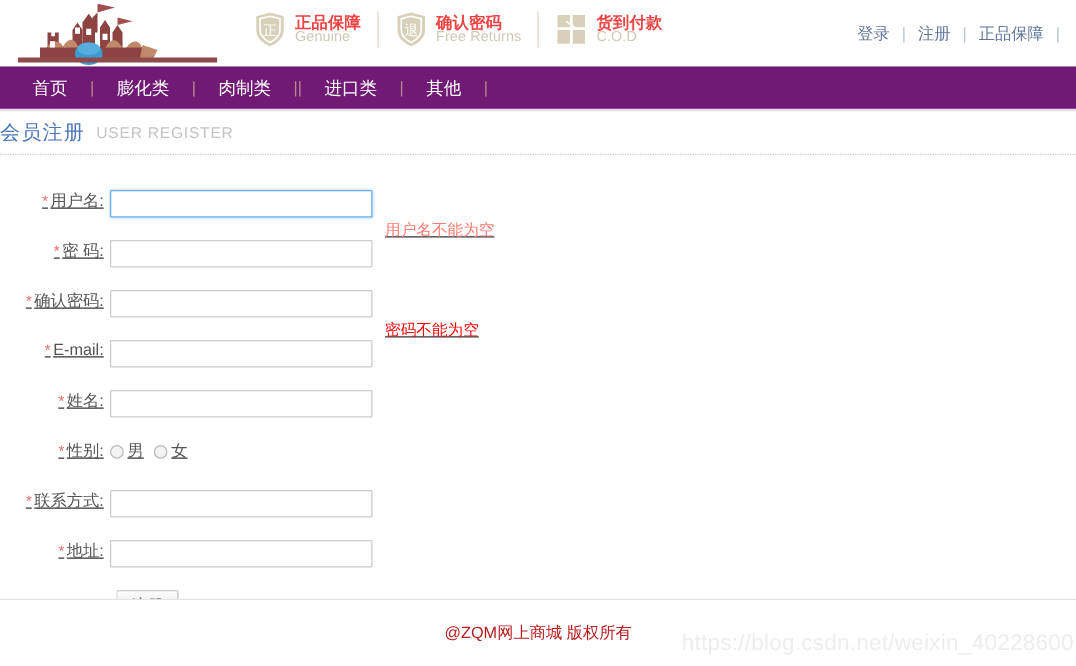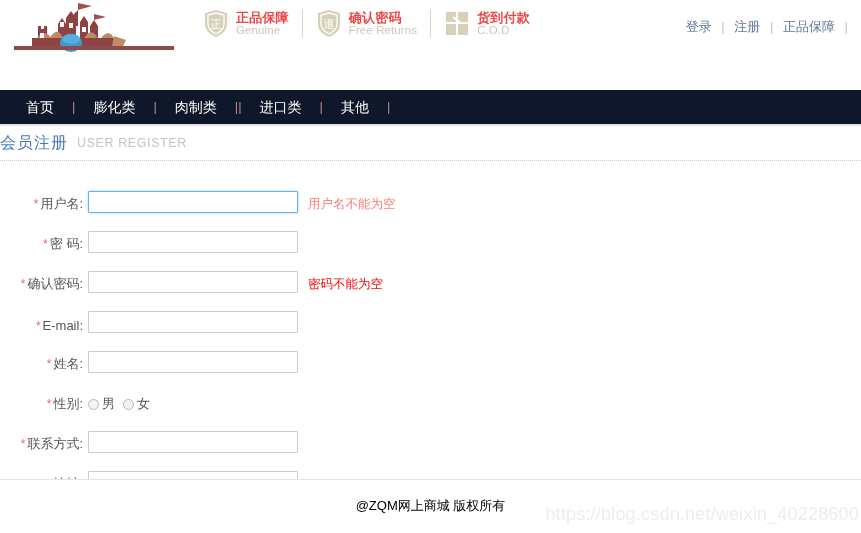--- a/index.html
+++ b/index.html
@@ -85,26 +85,25 @@
     padding: 0 1px;
   }
   .top-links .sep {
     color: #b9c3d1;
     padding: 0 5px;
   }
 
   
   .nav {
     height: 34px;
-    background: #0f172a;
+    background: #701a75;
     border-bottom: 2px solid #e8e0e0;
     display: flex;
     align-items: center;
     padding-left: 8px;
-    margin-top: 37px;
   }
   .nav-item {
     color: #ffffff;
     font-size: 14px;
     text-decoration: none;
     padding: 0 18px;
     line-height: 34px;
     white-space: nowrap;
   }
   .nav-sep {
@@ -132,23 +131,24 @@
     margin-left: 9px;
     letter-spacing: 0.6px;
   }
 
   
   .form {
     padding-top: 28px;
   }
   .form-row {
     display: flex;
-    align-items: flex-end;
+    align-items: flex-start;
     margin-bottom: 16px;
     height: 24px;
+    text-decoration: underline;
   }
   .form-label {
     width: 88px;
     text-align: right;
     font-size: 13px;
     color: #555;
     white-space: nowrap;
     padding-right: 5px;
     box-sizing: border-box;
   }
@@ -170,20 +170,21 @@
     border-radius: 1px;
   }
   .form-input.focused {
     border: 1px solid #66afe9;
     box-shadow: 0 0 3px rgba(102,175,233,0.55);
   }
   .form-error {
     font-size: 12.5px;
     margin-left: 10px;
     white-space: nowrap;
+    margin-top: 24px;
   }
   .form-error.soft { color: #ff7b72; }
   .form-error.hard { color: #f60808; }
 
   .radio-group {
     display: flex;
     align-items: center;
     font-size: 13px;
     color: #555;
   }
@@ -231,21 +232,21 @@
     border-top: 1px solid #e4e4e4;
     background: #fff;
   }
   .footer-text {
     position: absolute;
     left: 0;
     right: 0;
     top: 17px;
     text-align: center;
     font-size: 13px;
-    color: #000000;
+    color: #b91c1c;
   }
   .watermark {
     position: absolute;
     right: 2px;
     top: 24px;
     font-size: 18px;
     color: #ededed;
     white-space: nowrap;
     letter-spacing: 0.2px;
   }

